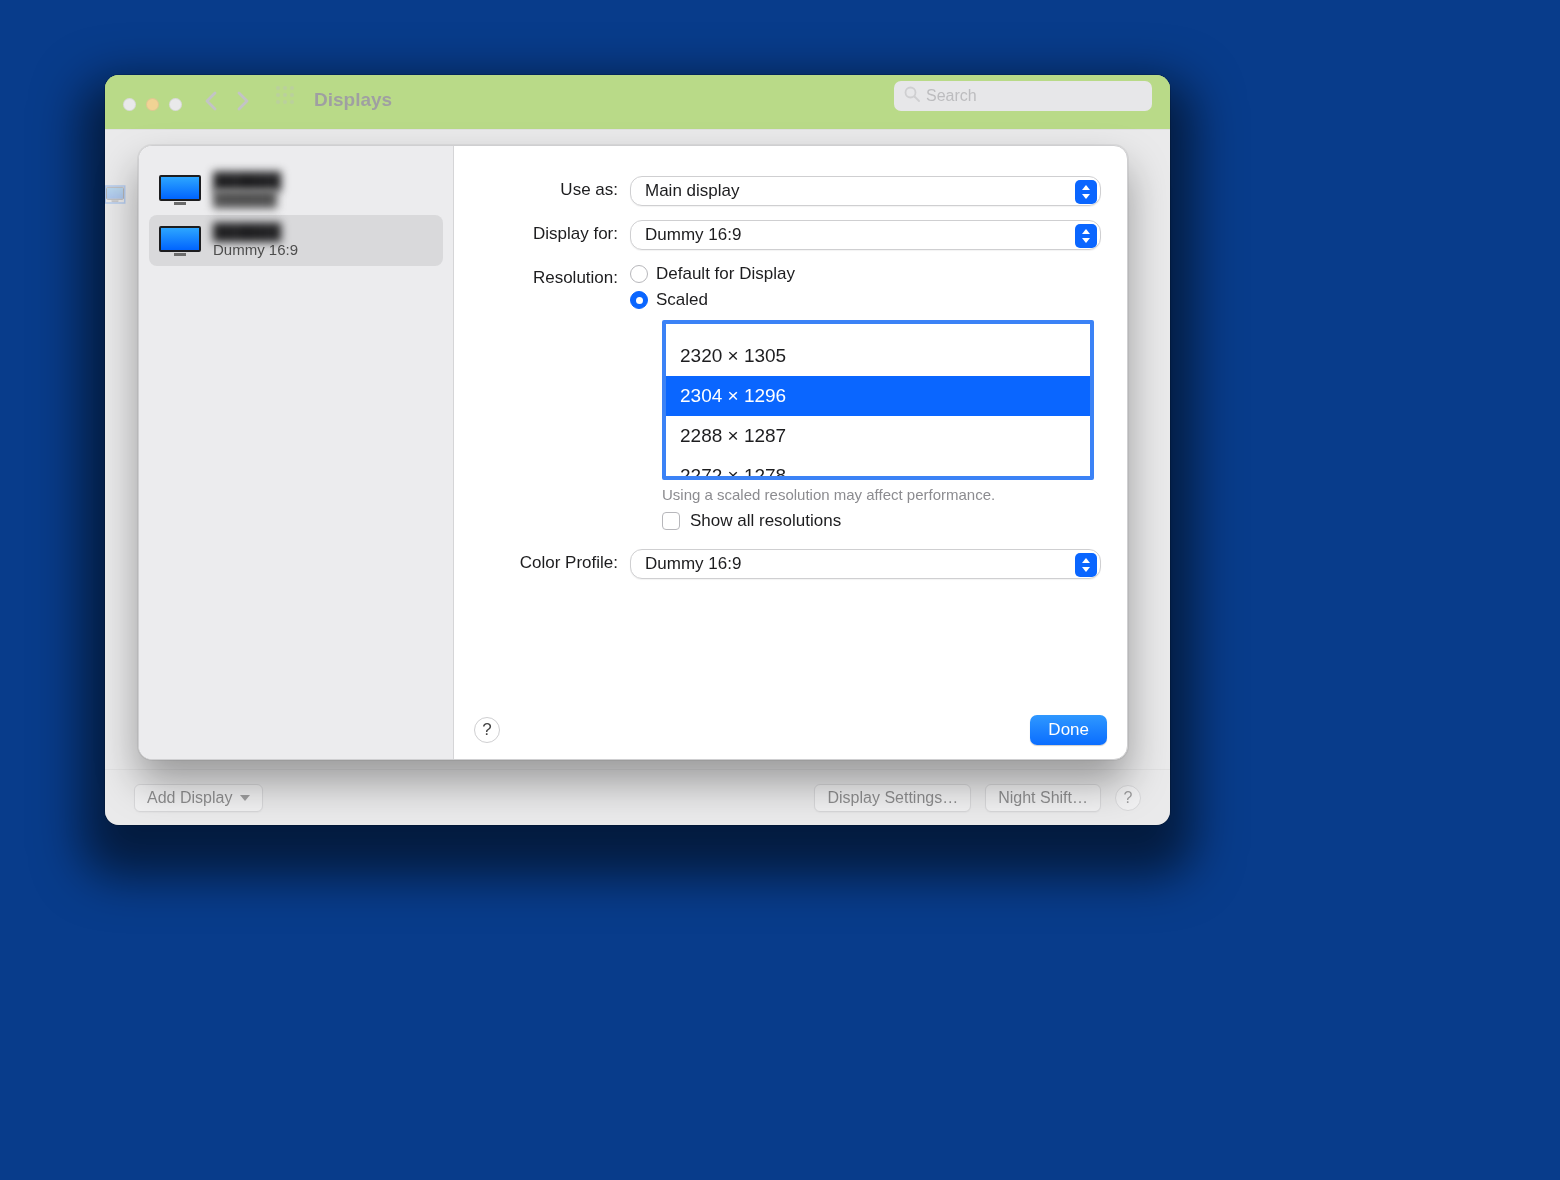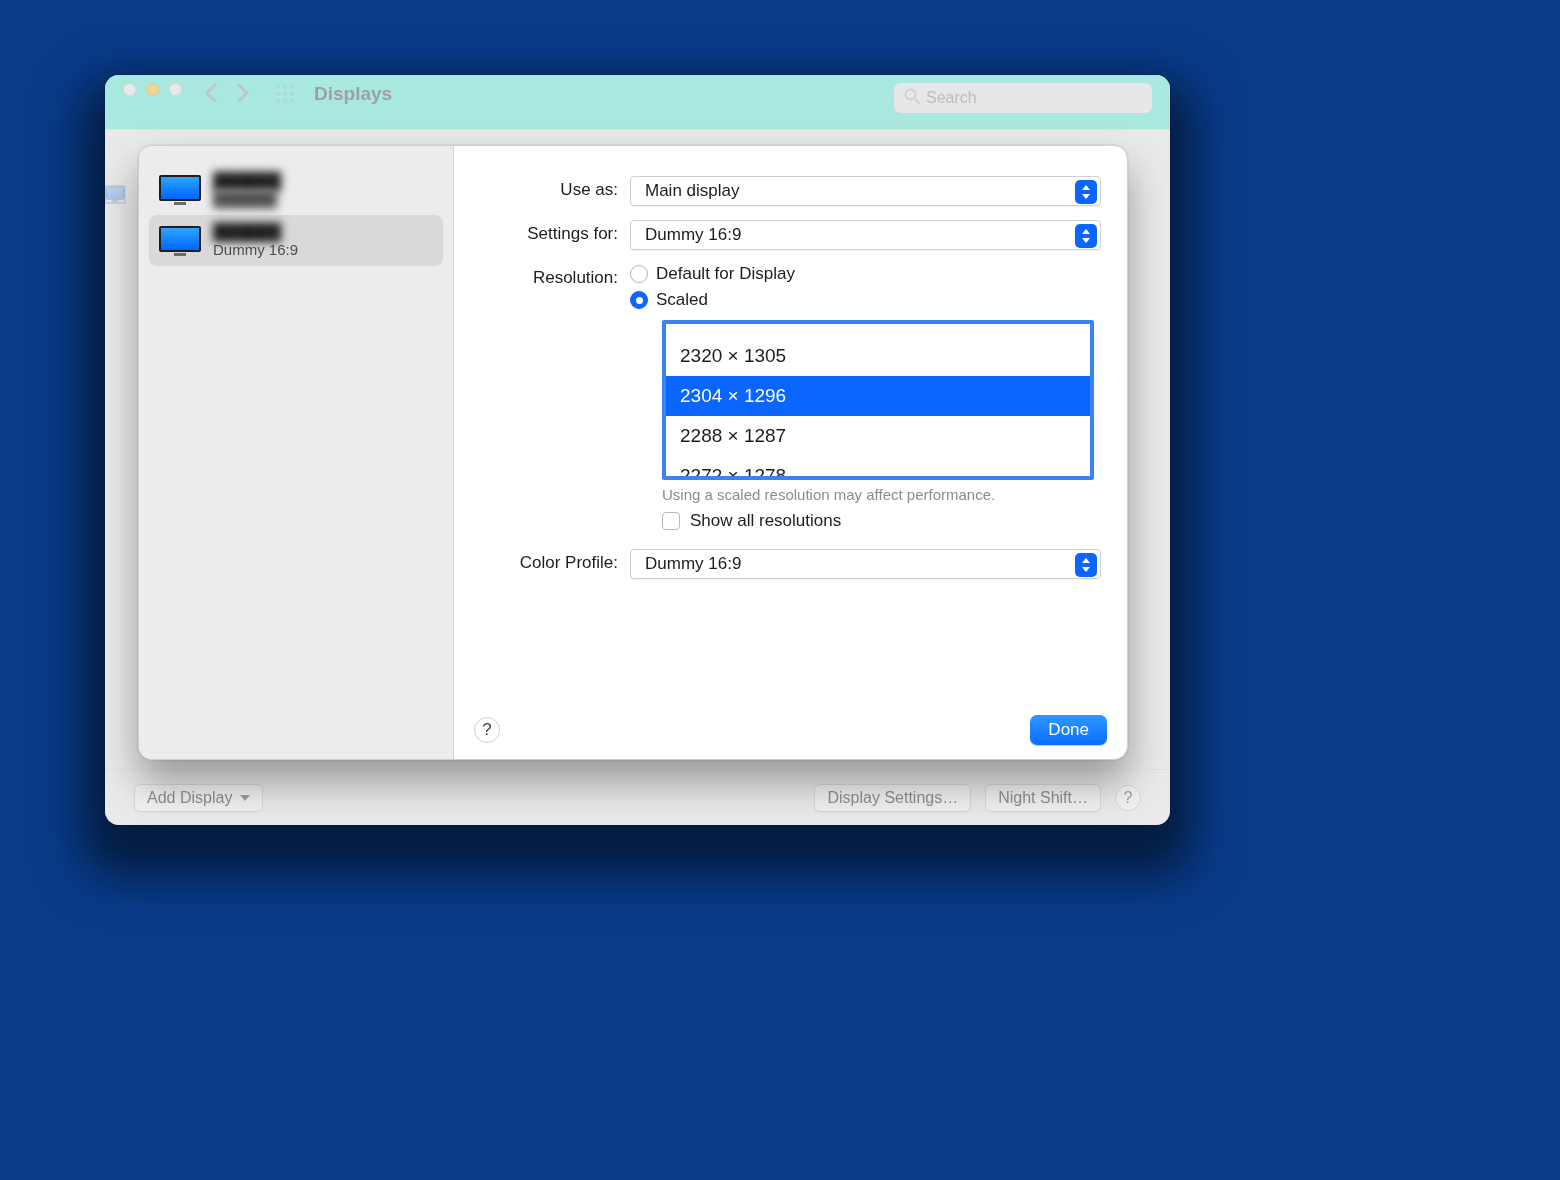--- a/index.html
+++ b/index.html
@@ -20,24 +20,24 @@
     width: 1065px;
     height: 750px;
     background: #efefef;
     border-radius: 14px;
     box-shadow: 0 28px 48px 24px rgba(0,0,0,0.55), 0 0 0 1px rgba(0,0,0,0.15);
     overflow: hidden;
   }
 
   .titlebar {
     display: flex;
-    align-items: flex-start;
+    align-items: flex-end;
     height: 55px;
-    padding: 8px 18px;
-    background: #5eead4;
+    padding: 18px 18px;
+    background: #84cc16;
     border-bottom: 1px solid #dcdcdc;
   }
   .traffic-lights { display: flex; gap: 10px; margin-right: 22px; }
   .traffic-light {
     width: 13px; height: 13px; border-radius: 50%;
     box-shadow: inset 0 0 0 1px rgba(0,0,0,0.15);
   }
   .tl-close   { background: #eeeeee; }
   .tl-min     { background: #febc30; }
   .tl-max     { background: #eeeeee; }
@@ -216,21 +216,21 @@
   .form-row .control { flex: 1; }
 
   .popup {
     position: relative;
     display: flex;
     align-items: center;
     height: 30px;
     padding: 0 36px 0 14px;
     background: #fff;
     border: 1px solid #cfcfd1;
-    border-radius: 4px;
+    border-radius: 12px;
     font-size: 17px;
     color: #1d1d1f;
     box-shadow: 0 1px 1px rgba(0,0,0,0.05);
   }
   .popup .stepper {
     position: absolute;
     right: 3px; top: 3px;
     width: 22px; height: 24px;
     background: #0a66ff;
     border-radius: 5px;
@@ -459,21 +459,21 @@
       <div class="label">Use as:</div>
       <div class="control">
         <div class="popup">
           <span>Main display</span>
           <span class="stepper"></span>
         </div>
       </div>
     </div>
 
     <div class="form-row">
-      <div class="label">Settings for:</div>
+      <div class="label">Display for:</div>
       <div class="control">
         <div class="popup">
           <span>Dummy 16:9</span>
           <span class="stepper"></span>
         </div>
       </div>
     </div>
 
     <div class="form-row">
       <div class="label">Resolution:</div>

